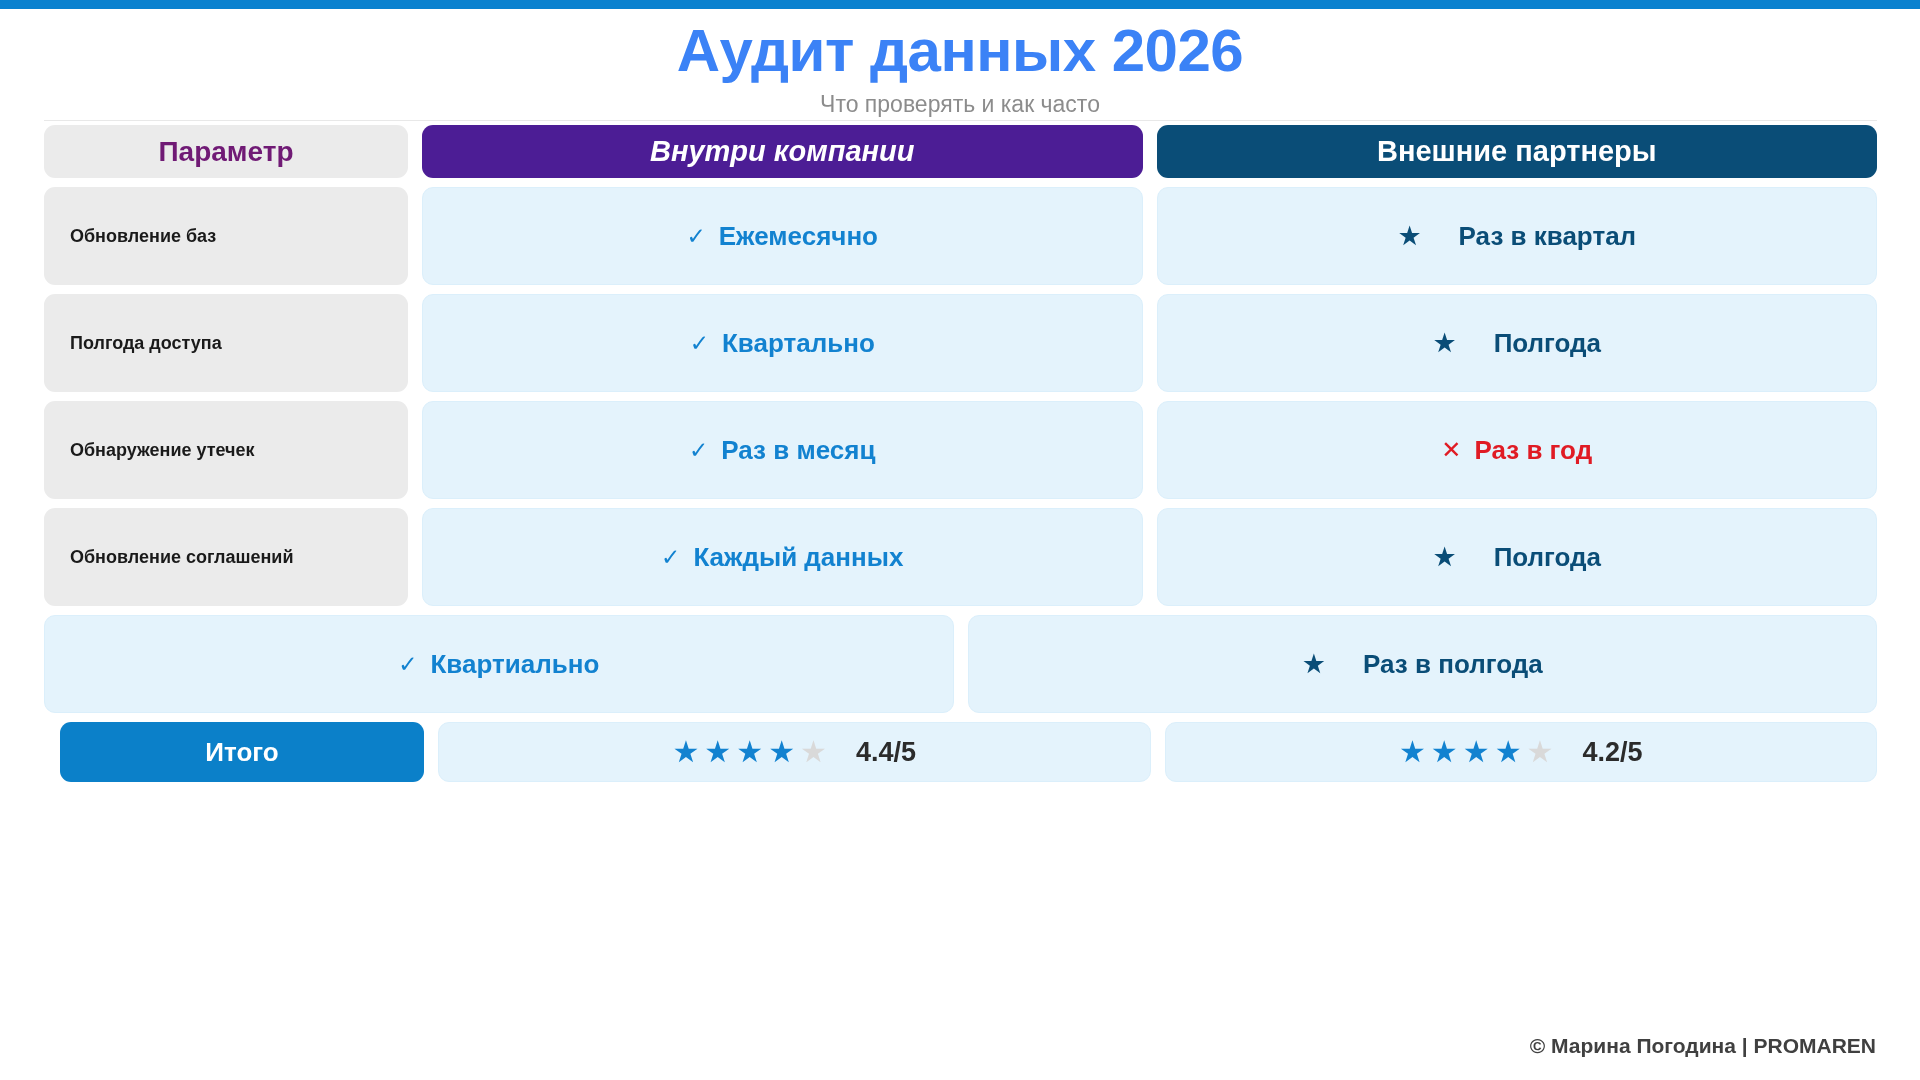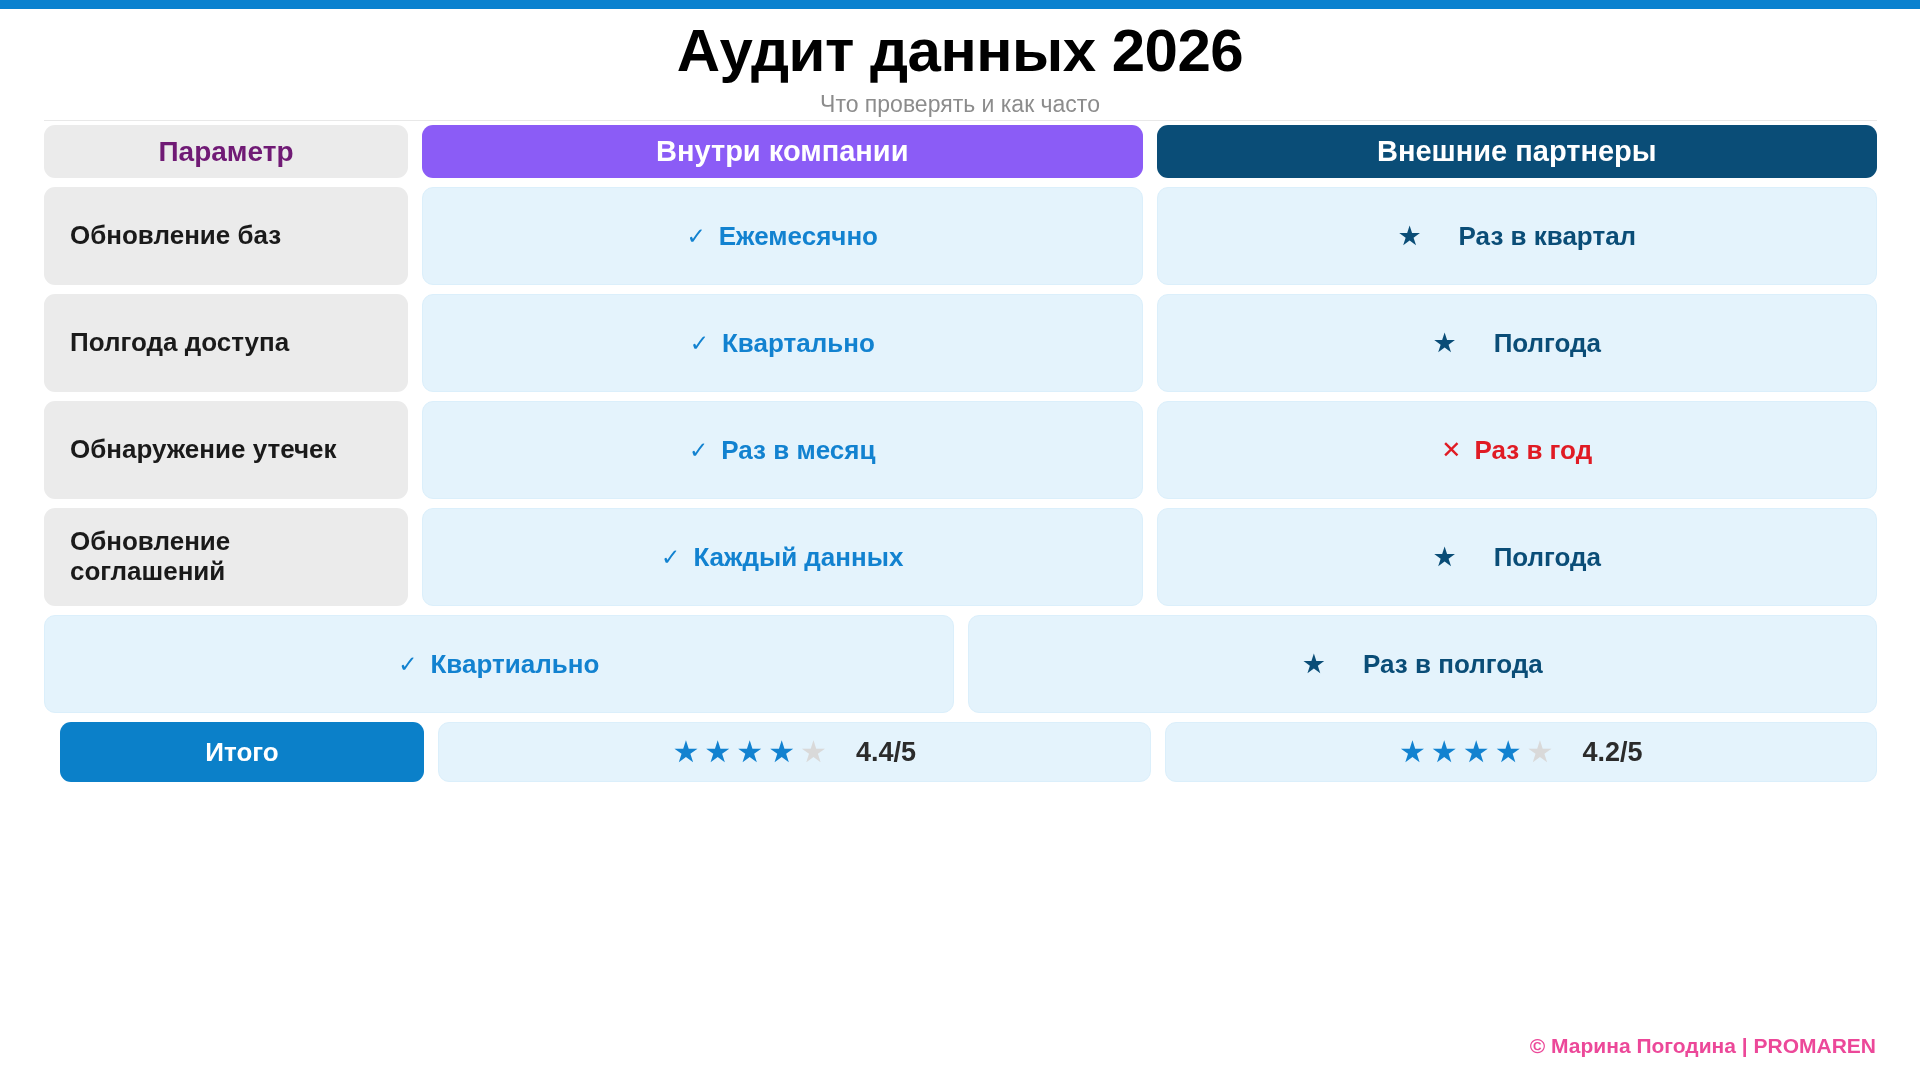--- a/index.html
+++ b/index.html
@@ -23,21 +23,21 @@
     background: #0a81cf;
   }
   #page-title {
     position: absolute;
     top: 16px;
     left: 0;
     width: 1920px;
     text-align: center;
     font-size: 60px;
     font-weight: bold;
-    color: #000000;
+    color: #3b82f6;
     letter-spacing: -0.5px;
   }
   #page-subtitle {
     position: absolute;
     top: 91px;
     left: 0;
     width: 1920px;
     text-align: center;
     font-size: 23px;
     font-weight: normal;
@@ -99,29 +99,29 @@
     flex: 1 1 0;
     height: 53px;
     border-radius: 11px;
     display: flex;
     align-items: center;
     justify-content: center;
     font-size: 29px;
     font-weight: bold;
     color: #ffffff;
   }
-  .head-internal { background: #8b5cf6; }
+  .head-internal { background: #4c1d95; font-style: italic; }
   .head-external { background: #0a4d77; }
 
   
   .body-row { height: 98px; }
   .body-row .cell-param { height: 98px; }
   .body-row .cell-value { height: 98px; }
   .param-label {
-    font-size: 26px;
+    font-size: 18px;
     font-weight: bold;
     color: #1a1a1a;
     line-height: 1.15;
   }
   .value-inner {
     display: flex;
     align-items: center;
     gap: 13px;
     font-size: 26px;
     font-weight: bold;
@@ -169,21 +169,21 @@
     font-weight: bold;
     color: #2b2b2b;
     margin-left: 11px;
   }
   #footer-credit {
     position: absolute;
     right: 44px;
     bottom: 22px;
     font-size: 21px;
     font-weight: bold;
-    color: #ec4899;
+    color: #404040;
     white-space: nowrap;
   }
 </style>
 </head>
 <body>
 
 <div id="top-accent-bar"></div>
 
 <div id="page-title">Аудит данных 2026</div>
 <div id="page-subtitle">Что проверять и как часто</div>

